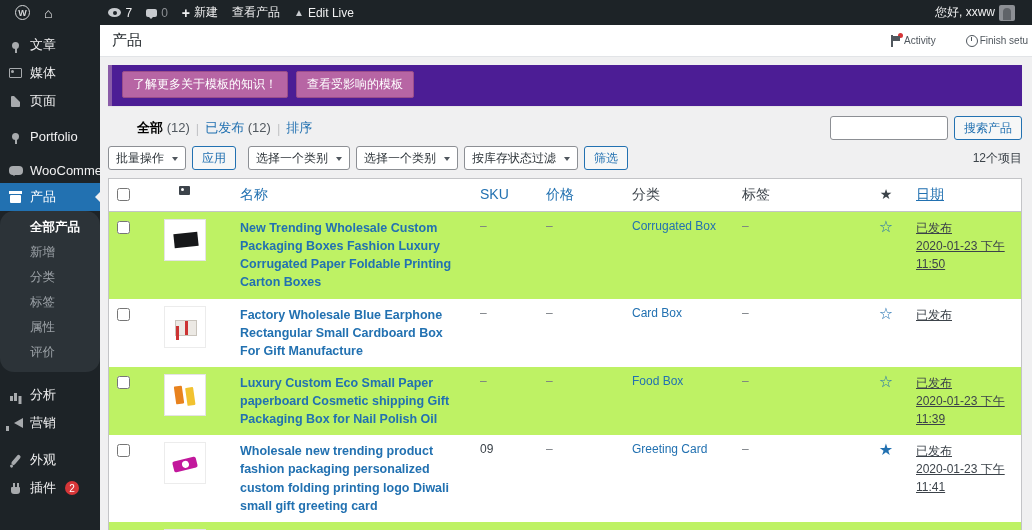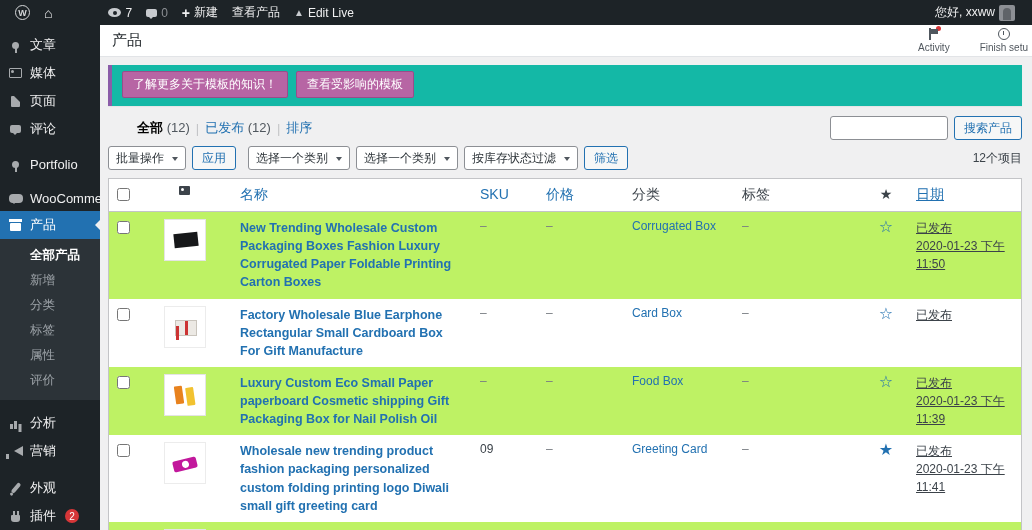--- a/index.html
+++ b/index.html
@@ -33,21 +33,21 @@
   
   .mi { display:flex; align-items:center; gap:7px; padding:5px 8px; cursor:pointer; position:relative;text-align:right; }
   .mi .ic { width:15px; flex:none; display:flex; justify-content:center; color:#a7aaad; }
   .mi .lbl { white-space:nowrap; }
   .mi.gap { margin-top:9px; }
   .mi.active { background:#2271b1; color:#fff; }
   .mi.active .ic { color:#fff; }
   .mi.active::after { content:''; position:absolute; right:0; top:50%; margin-top:-5px; border:5px solid transparent; border-right-color:#f0f0f1; }
   .badge { min-width:14px; height:14px; border-radius:8px; color:#fff; font-size:10px; display:grid; place-items:center; padding:0 3px; margin-left:2px; }
   .badge.red { background:#d63638; }
-  .submenu { background:#2c3338; padding:4px 0 7px 0; }
+  .submenu { background:#2c3338; padding:4px 0 7px 0;border-radius:14px; }
   .smi { padding:4px 8px 4px 30px; font-size:12.5px; color:#9ca2a7; cursor:pointer; white-space:nowrap; }
   .smi.current { color:#fff; font-weight:bold; }
 
   
   .pin-icon { width:7px; height:7px; background:currentColor; border-radius:50%; position:relative; }
   .pin-icon::after { content:''; position:absolute; left:2.5px; top:6px; width:2px; height:5px; background:currentColor; }
   .photo-icon { width:13px; height:10px; border:1.5px solid currentColor; border-radius:1px; position:relative; }
   .photo-icon::after { content:''; position:absolute; left:1px; top:1px; width:3px; height:3px; border-radius:50%; background:currentColor; }
   .doc-icon { width:9px; height:11px; background:currentColor; border-radius:1px; position:relative; }
   .doc-icon::after { content:''; position:absolute; right:0; top:0; border:3px solid #1d2327; border-left-color:transparent; border-bottom-color:transparent; }
@@ -63,30 +63,30 @@
   .brush-icon { width:4px; height:12px; background:currentColor; border-radius:2px; transform:rotate(40deg); position:relative; }
   .brush-icon::after { content:''; position:absolute; left:0.5px; top:12px; width:3px; height:3px; background:currentColor; border-radius:50%; }
   .plug-icon { width:9px; height:7px; background:currentColor; border-radius:1px 1px 3px 3px; position:relative; margin-top:4px; }
   .plug-icon::before { content:''; position:absolute; left:1.5px; top:-4px; width:2px; height:4px; background:currentColor; }
   .plug-icon::after { content:''; position:absolute; right:1.5px; top:-4px; width:2px; height:4px; background:currentColor; }
 
   
   .page-header { background:#fff; height:32px; display:flex; align-items:center; padding:0 0 0 12px; border-bottom:1px solid #e2e4e7; }
   .page-title { font-size:15px; color:#1d2327; font-weight:normal; }
   .wc-header-actions { margin-left:auto; display:flex; align-items:flex-start; gap:22px; padding-right:0; }
-  .wc-act { display:flex; flex-direction:column; align-items:center; gap:2px; font-size:10px; color:#50575e; cursor:pointer; padding:2px 4px; white-space:nowrap; }
+  .wc-act { display:flex; flex-direction:row; align-items:center; gap:2px; font-size:10px; color:#50575e; cursor:pointer; padding:2px 4px; white-space:nowrap; }
   .flag-icon { width:12px; height:12px; position:relative; }
   .flag-icon::before { content:''; position:absolute; left:1px; top:0; width:2px; height:12px; background:#50575e; }
   .flag-icon::after { content:''; position:absolute; left:3px; top:1px; width:7px; height:5px; background:#50575e; }
   .flag-dot { position:absolute; right:-1px; top:-2px; width:5px; height:5px; border-radius:50%; background:#d63638; }
   .clock-icon { width:12px; height:12px; border:1.5px solid #50575e; border-radius:50%; position:relative; }
   .clock-icon::after { content:''; position:absolute; left:4px; top:1.5px; width:1.5px; height:4px; background:#50575e; }
 
   
-  .notice { background:#14b8a6; border-left:4px solid #8a5ca8; margin:8px 10px 0 8px; padding:6px 10px 8px 10px; box-shadow:0 1px 1px rgba(0,0,0,.04); display:flex; gap:8px; }
+  .notice { background:#4c1d95; border-left:4px solid #8a5ca8; margin:8px 10px 0 8px; padding:6px 10px 8px 10px; box-shadow:0 1px 1px rgba(0,0,0,.04); display:flex; gap:8px; }
   .notice-btn { background:#b765a4; color:#fff; border:1px solid #9a4d8a; font-size:12px; padding:4px 10px; border-radius:2px; cursor:pointer; font-family:inherit; }
 
   
   .views-row { display:flex; align-items:center; padding:10px 10px 6px 8px; }
   .views { display:flex; align-items:center; font-size:13px;margin-left:29px; }
   .view-sep { color:#c3c4c7; margin:0 6px; }
   .view-current { color:#000; font-weight:bold; cursor:pointer; }
   .view-count { color:#50575e; font-weight:normal; }
   .view-link { color:#2271b1; cursor:pointer; }
   .search-area { margin-left:auto; display:flex; gap:6px; align-items:center; }
@@ -192,26 +192,20 @@
             <span class="photo-icon"></span>
           </span>
           <span class="lbl">媒体</span>
         </div>
       <div class="mi">
           <span class="ic">
             <span class="doc-icon"></span>
           </span>
           <span class="lbl">页面</span>
         </div>
-      <div class="mi">
-          <span class="ic" style="color:#a7aaad;">
-            <span class="bubble-icon"></span>
-          </span>
-          <span class="lbl">评论</span>
-        </div>
       <div class="mi gap">
           <span class="ic">
             <span class="pin-icon"></span>
           </span>
           <span class="lbl">Portfolio</span>
         </div>
       <div class="mi gap">
           <span class="ic">
             <span class="woo-icon"></span>
           </span>

